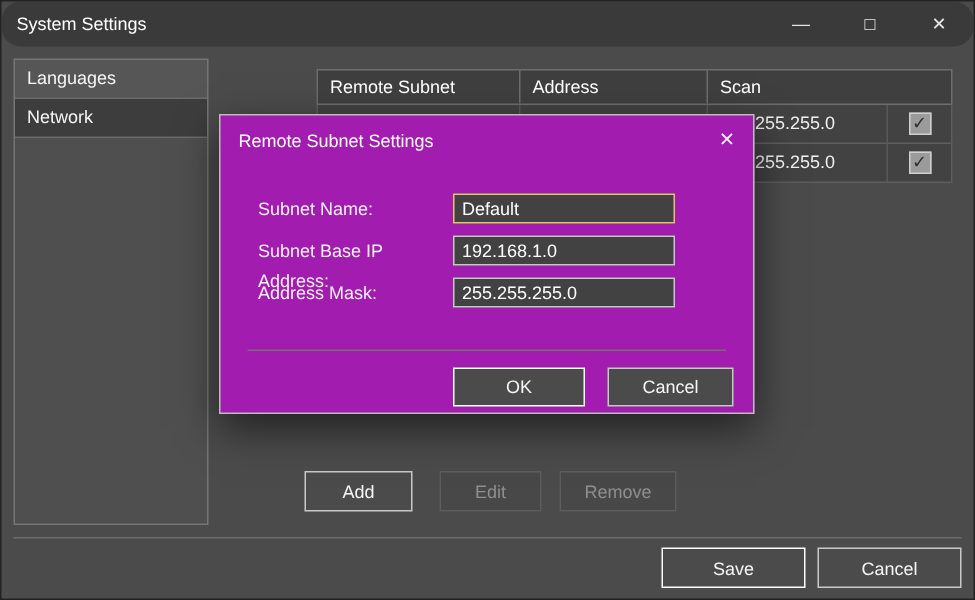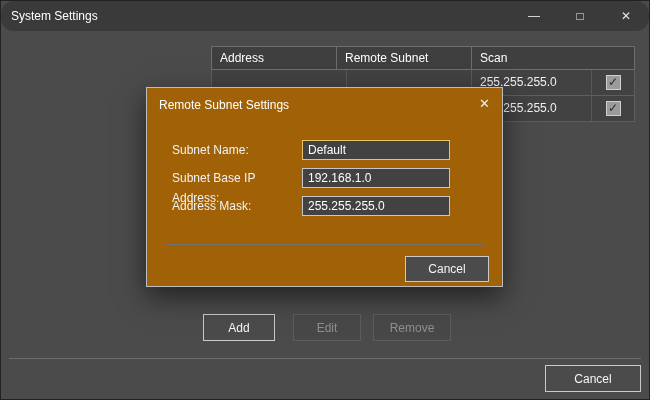--- a/index.html
+++ b/index.html
@@ -73,22 +73,22 @@
   .btn-edit   { left:292px; top:313px; width:68px; height:27px; }
   .btn-remove { left:372px; top:313px; width:78px; height:27px; }
 
   .footer-sep { position:absolute; left:8px; right:8px; top:357px; border-top:1px solid #6c6c6c; }
   .btn-save   { left:440px; top:364px; width:96px; height:27px; }
   .btn-fcancel{ left:544px; top:364px; width:96px; height:27px; }
 
   
   .dialog {
     position:absolute; left:145px; top:75px; width:357px; height:200px;
-    background:#a16207; border:1px solid #bdbdbd;
-    box-shadow:0 10px 26px rgba(0,0,0,0.55); z-index:10;margin-top:11px;
+    background:#a21caf; border:1px solid #bdbdbd;
+    box-shadow:0 10px 26px rgba(0,0,0,0.55); z-index:10;
   }
   .dialog-title { position:absolute; left:12px; top:10px; color:#ffffff; }
   .dialog-close { position:absolute; right:12px; top:8px; font-size:13px; color:#ededed; cursor:default; }
 
   .field-label { position:absolute; left:25px; width:130px; line-height:20px; color:#f2f2f2; }
   .field-input {
     position:absolute; left:155px; width:148px; height:20px;
     background:#424242; border:1px solid #c7c7c7; color:#ffffff;
     font-size:12px; padding:0 5px; outline:none;
   }
@@ -112,24 +112,28 @@
         </div>
       <div class="tb-btn">
           <span>□</span>
         </div>
       <div class="tb-btn">
           <span>✕</span>
         </div>
     </div>
   </div>
 
+  <div class="sidebar">
+    <div class="sidebar-item">Languages</div>
+    <div class="sidebar-item selected">Network</div>
+  </div>
 
   <div class="table-header">
+    <div class="th c1">Remote Subnet</div>
     <div class="th c2">Address</div>
-    <div class="th c1">Remote Subnet</div>
     <div class="th c4">Scan</div>
   </div>
 
   <div class="table-row row-0">
     <div class="td c1"></div>
     <div class="td c2"></div>
     <div class="td c3">255.255.255.0</div>
     <div class="td c4 scan">
       <span class="checkbox"><span>✓</span></span>
     </div>
@@ -142,32 +146,34 @@
     <div class="td c4 scan">
       <span class="checkbox"><span>✓</span></span>
     </div>
   </div>
 
   <div class="btn btn-add">Add</div>
   <div class="btn btn-edit disabled">Edit</div>
   <div class="btn btn-remove disabled">Remove</div>
 
   <div class="footer-sep"></div>
+  <div class="btn btn-save primary">Save</div>
   <div class="btn btn-fcancel">Cancel</div>
 
   <div class="dialog">
     <div class="dialog-title">Remote Subnet Settings</div>
     <div class="dialog-close"><span>✕</span></div>
 
     <div class="field-label f-row0">Subnet Name:</div>
     <input class="field-input f-row0 focused" value="Default" style="">
 
     <div class="field-label f-row1">Subnet Base IP Address:</div>
     <input class="field-input f-row1" value="192.168.1.0" style="">
 
     <div class="field-label f-row2">Address Mask:</div>
     <input class="field-input f-row2" value="255.255.255.0" style="">
 
     <div class="dialog-sep"></div>
+    <div class="btn btn-ok primary">OK</div>
     <div class="btn btn-dcancel">Cancel</div>
   </div>
 
 </div>
 
 </body></html>

